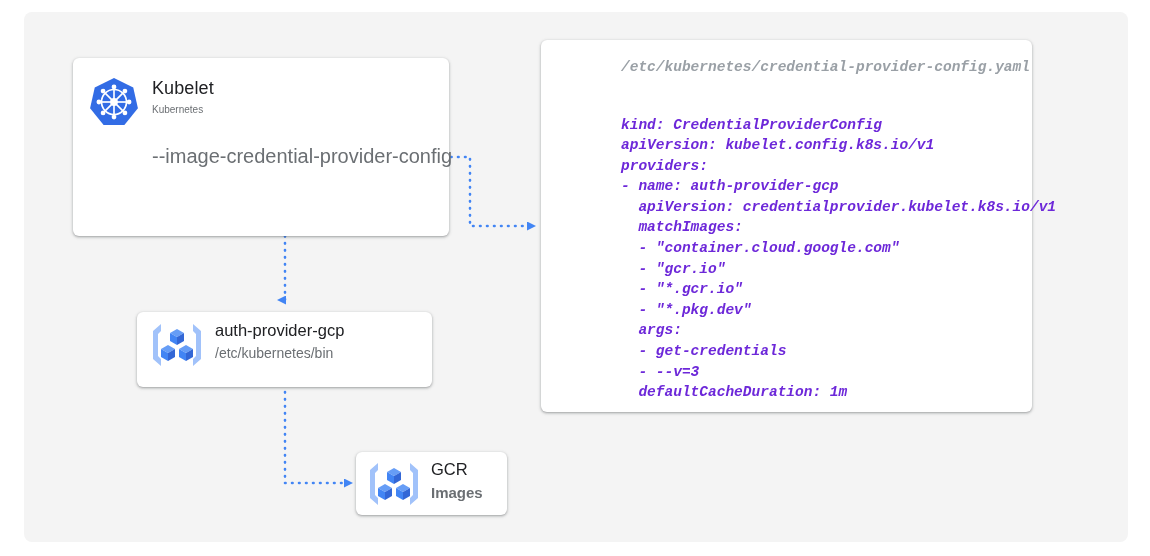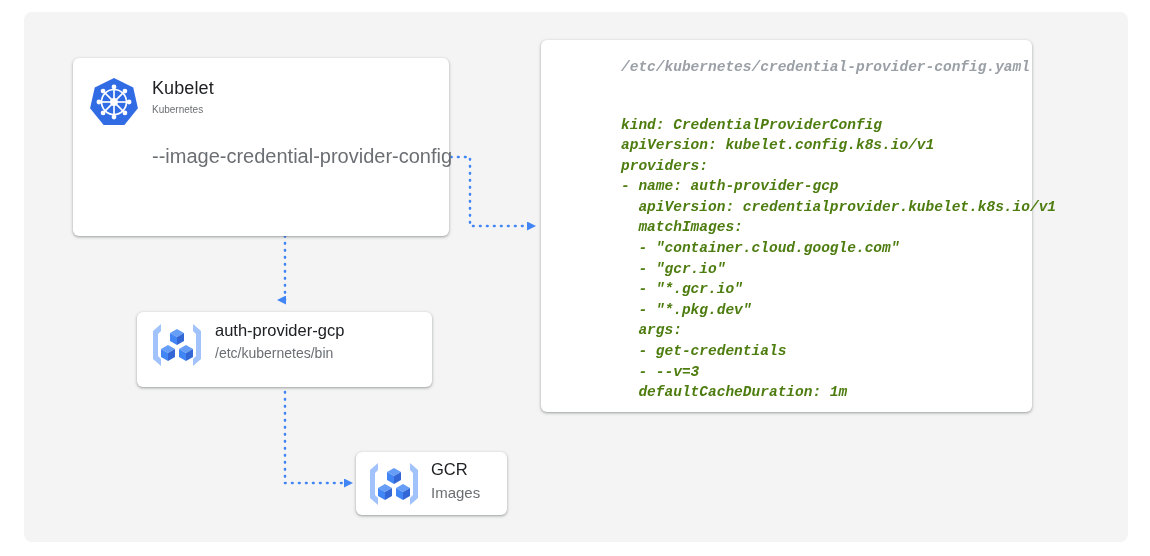--- a/index.html
+++ b/index.html
@@ -128,20 +128,21 @@
     top: 8px;
     font-size: 16.5px;
     color: #202124;
   }
   #gcr-card .subtitle {
     position: absolute;
     left: 75px;
     top: 32px;
     font-size: 15px;
     color: #6b6f73;
+    font-weight: bold;
   }
 
   
   #yaml-card {
     left: 541px;
     top: 40px;
     width: 491px;
     height: 372px;
   }
   #yaml-path {
@@ -156,21 +157,21 @@
     white-space: pre;
   }
   #yaml-body {
     position: absolute;
     left: 80px;
     top: 60px;
     font-family: "Liberation Mono", "DejaVu Sans Mono", monospace;
     font-style: italic;
     font-weight: bold;
     font-size: 14.5px;
-    color: #4d7c0f;
+    color: #6d28d9;
     line-height: 20.6px;
     white-space: pre;
   }
 
   
   #connectors {
     position: absolute;
     left: 0;
     top: 0;
     width: 1150px;

